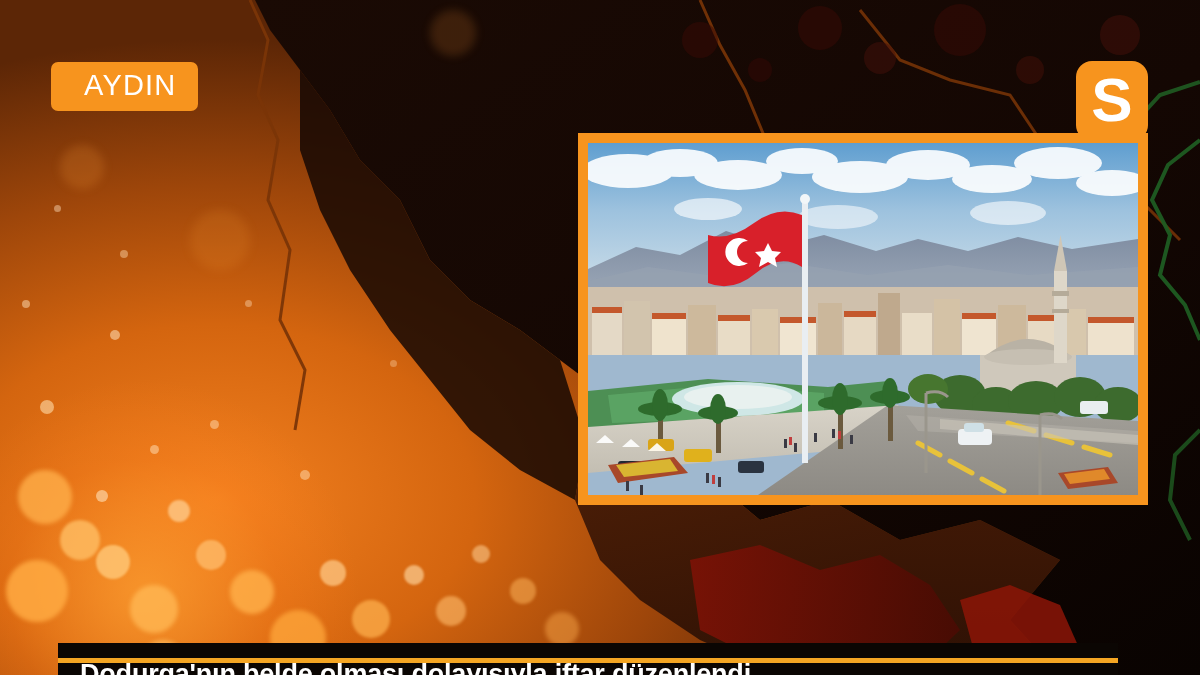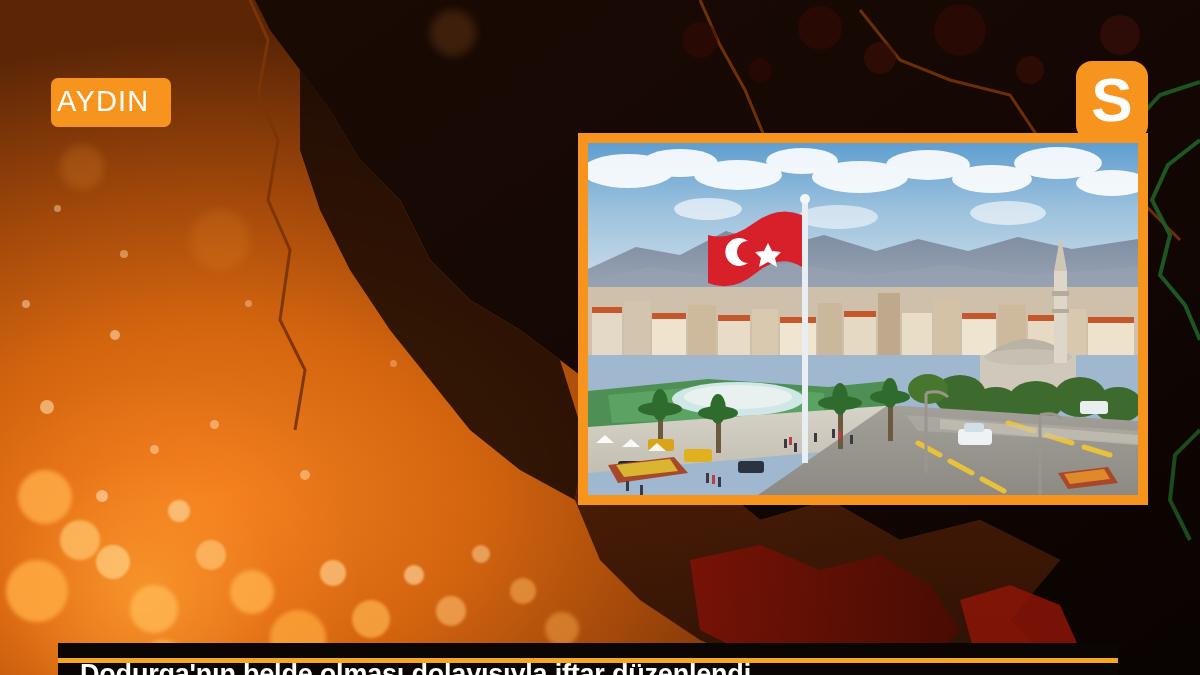--- a/index.html
+++ b/index.html
@@ -28,28 +28,27 @@
   .map-svg{position:absolute;inset:0;width:1200px;height:675px;}
 
   
   .bokeh{position:absolute;border-radius:50%;pointer-events:none;}
 
   
   #city-badge{
     position:absolute;left:51px;top:62px;
     background:#f7941e;
     border-radius:7px;
-    padding:9px 22px 11px 6px;
+    padding:9px 22px 11px 33px;
     color:#ffffff;
     font-size:29px;
     letter-spacing:1.2px;
     line-height:1;
     font-weight:400;
     white-space:nowrap;
-    margin-top:16px;
   }
 
   
   #brand-logo{
     position:absolute;left:1076px;top:61px;
     width:72px;height:80px;
     background:#f7941e;
     border-radius:16px;
     display:flex;align-items:center;justify-content:center;
   }

